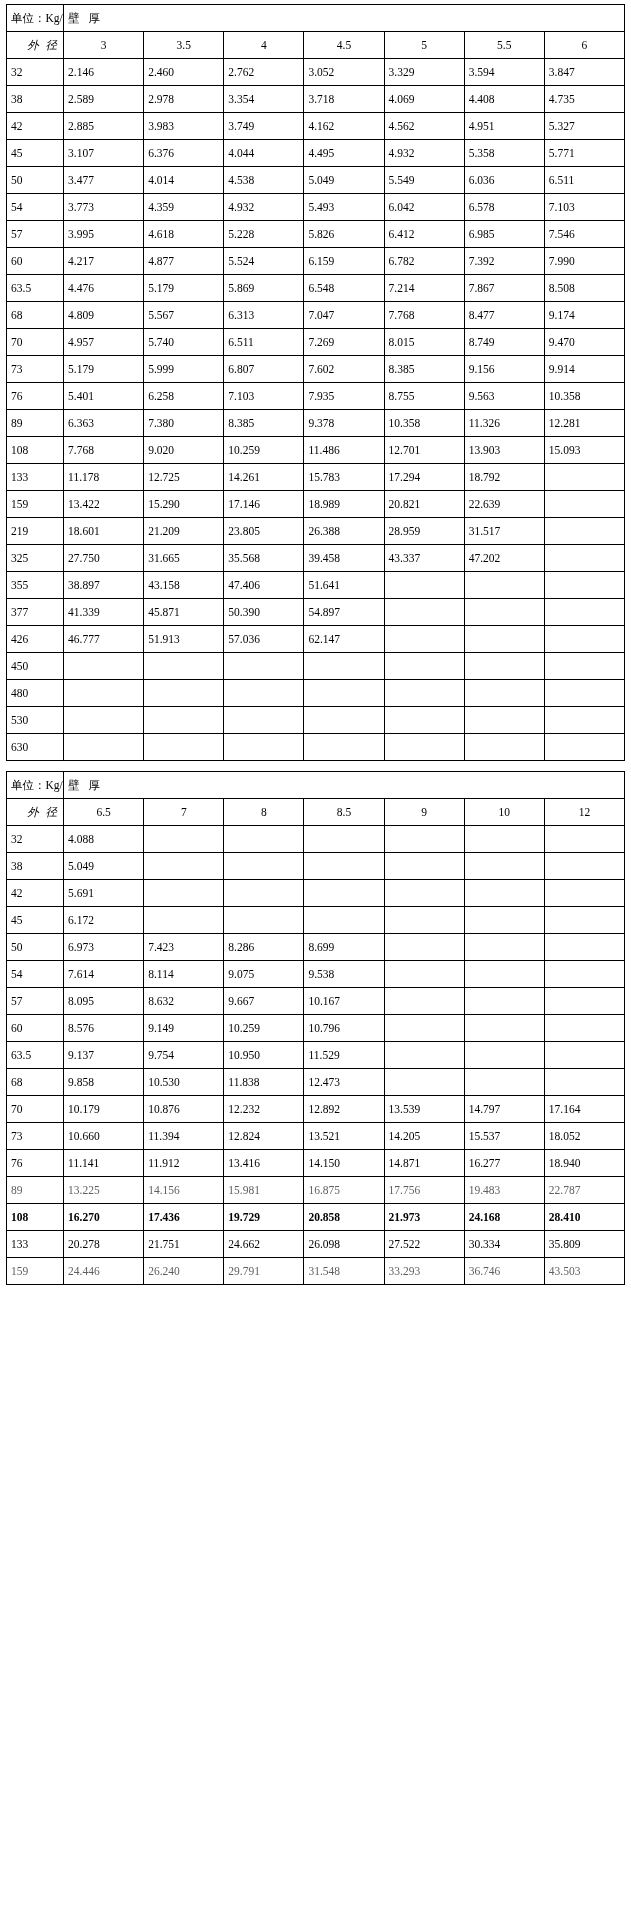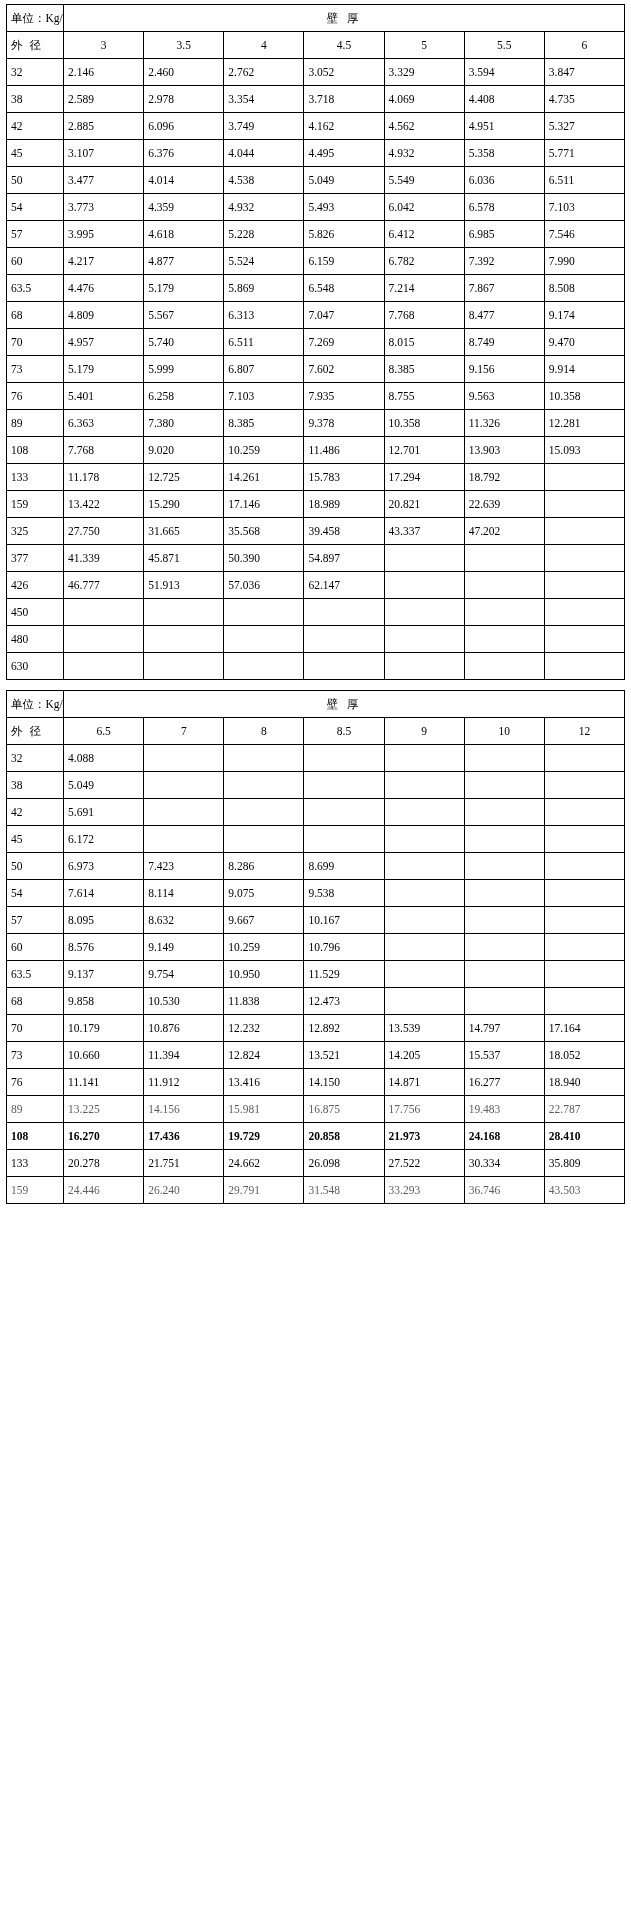--- a/index.html
+++ b/index.html
@@ -29,29 +29,29 @@
     padding: 0 4px;
     vertical-align: middle;
     overflow: hidden;
     white-space: nowrap;
   }
   td.unit-cell {
     font-size: 11.5px;
     text-align: left;
   }
   td.wall-head {
-    text-align: center;
     letter-spacing: 3px;
     font-size: 12px;
     font-family: Liberation Serif, serif;
   }
   td.od-head {
-    text-align: left;
+    text-align: right;
     letter-spacing: 2px;
     font-size: 11.5px;
+    font-style: italic;
   }
   td.th-head {
     text-align: center;
     font-size: 11.5px;
   }
   td.od-cell {
     text-align: left;
     font-size: 11.5px;
     border-radius: 9px;
   }
@@ -123,21 +123,21 @@
           <td class="val">2.978</td>
           <td class="val">3.354</td>
           <td class="val">3.718</td>
           <td class="val">4.069</td>
           <td class="val">4.408</td>
           <td class="val">4.735</td>
         </tr>
         <tr>
           <td class="od-cell">42</td>
           <td class="val">2.885</td>
-          <td class="val">6.096</td>
+          <td class="val">3.983</td>
           <td class="val">3.749</td>
           <td class="val">4.162</td>
           <td class="val">4.562</td>
           <td class="val">4.951</td>
           <td class="val">5.327</td>
         </tr>
         <tr>
           <td class="od-cell">45</td>
           <td class="val">3.107</td>
           <td class="val">6.376</td>
@@ -271,30 +271,50 @@
           <td class="od-cell">159</td>
           <td class="val">13.422</td>
           <td class="val">15.290</td>
           <td class="val">17.146</td>
           <td class="val">18.989</td>
           <td class="val">20.821</td>
           <td class="val">22.639</td>
           <td class="val"></td>
         </tr>
         <tr>
+          <td class="od-cell">219</td>
+          <td class="val">18.601</td>
+          <td class="val">21.209</td>
+          <td class="val">23.805</td>
+          <td class="val">26.388</td>
+          <td class="val">28.959</td>
+          <td class="val">31.517</td>
+          <td class="val"></td>
+        </tr>
+        <tr>
           <td class="od-cell">325</td>
           <td class="val">27.750</td>
           <td class="val">31.665</td>
           <td class="val">35.568</td>
           <td class="val">39.458</td>
           <td class="val">43.337</td>
           <td class="val">47.202</td>
           <td class="val"></td>
         </tr>
         <tr>
+          <td class="od-cell">355</td>
+          <td class="val">38.897</td>
+          <td class="val">43.158</td>
+          <td class="val">47.406</td>
+          <td class="val">51.641</td>
+          <td class="val"></td>
+          <td class="val"></td>
+          <td class="val"></td>
+        </tr>
+        <tr>
           <td class="od-cell">377</td>
           <td class="val">41.339</td>
           <td class="val">45.871</td>
           <td class="val">50.390</td>
           <td class="val">54.897</td>
           <td class="val"></td>
           <td class="val"></td>
           <td class="val"></td>
         </tr>
         <tr>
@@ -312,20 +332,30 @@
           <td class="val"></td>
           <td class="val"></td>
           <td class="val"></td>
           <td class="val"></td>
           <td class="val"></td>
           <td class="val"></td>
           <td class="val"></td>
         </tr>
         <tr>
           <td class="od-cell">480</td>
+          <td class="val"></td>
+          <td class="val"></td>
+          <td class="val"></td>
+          <td class="val"></td>
+          <td class="val"></td>
+          <td class="val"></td>
+          <td class="val"></td>
+        </tr>
+        <tr>
+          <td class="od-cell">530</td>
           <td class="val"></td>
           <td class="val"></td>
           <td class="val"></td>
           <td class="val"></td>
           <td class="val"></td>
           <td class="val"></td>
           <td class="val"></td>
         </tr>
         <tr>
           <td class="od-cell">630</td>

